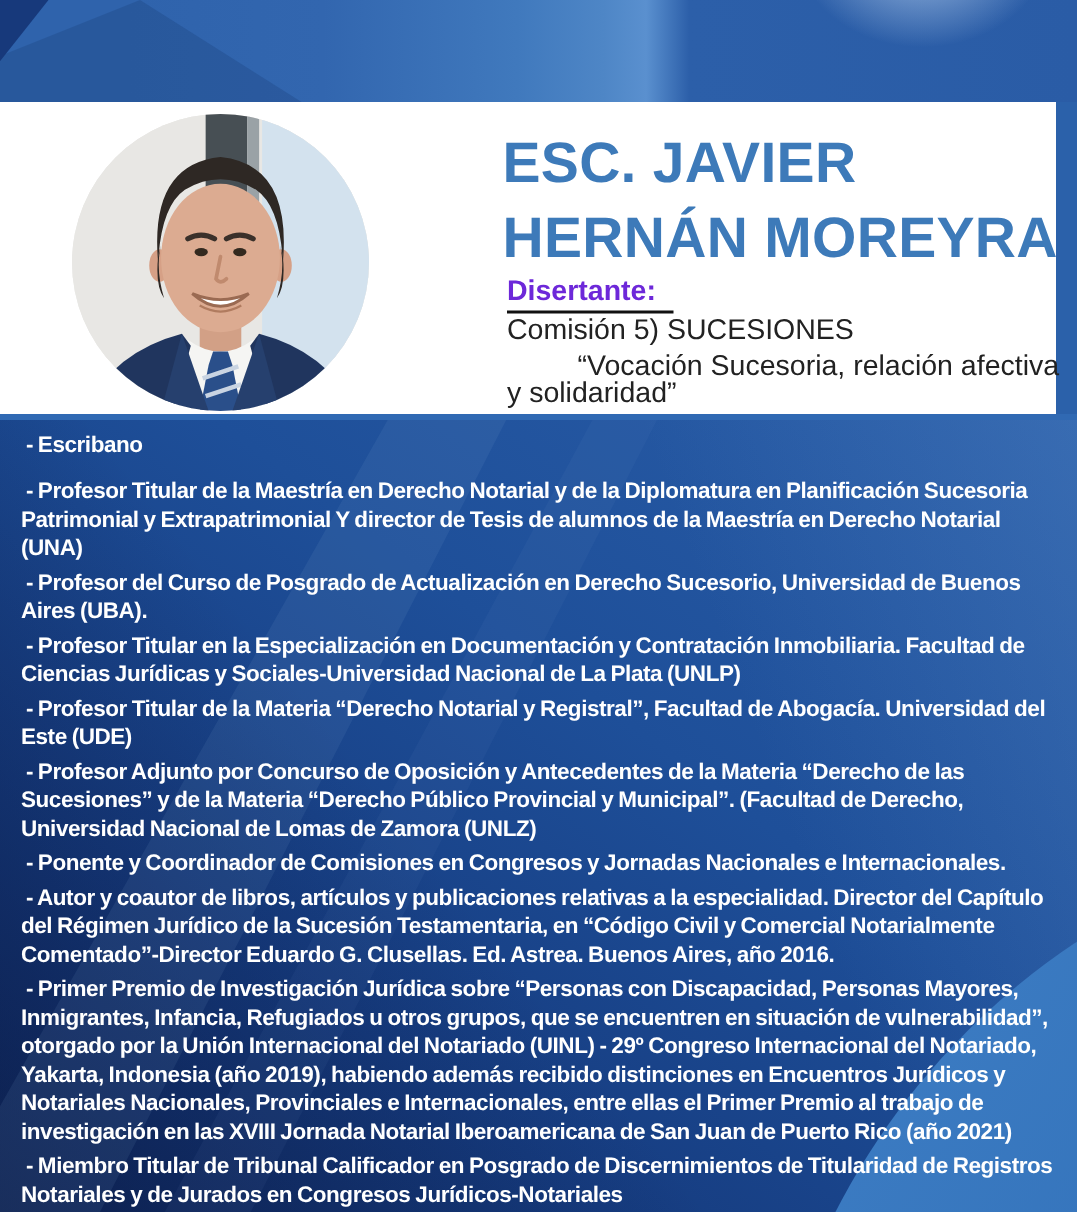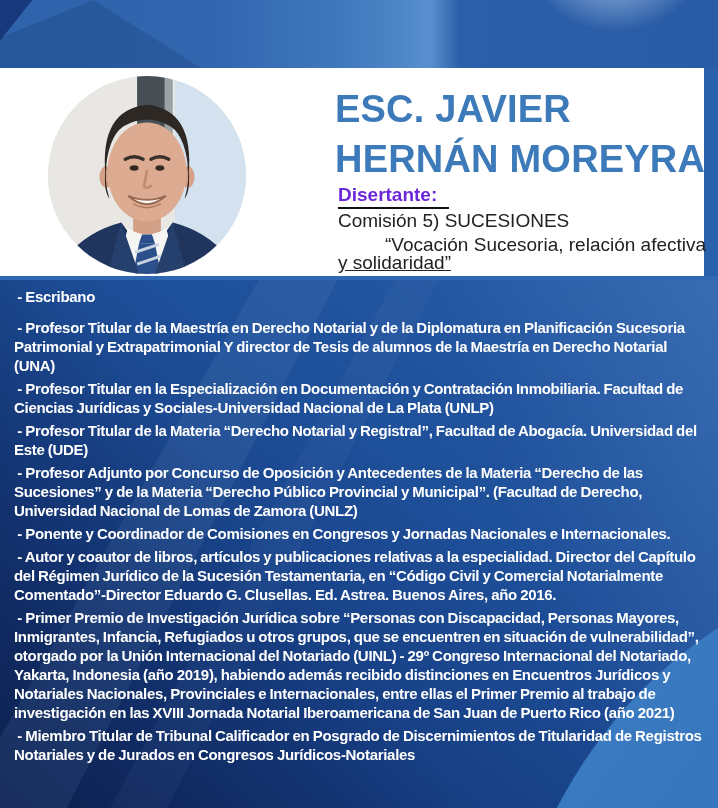--- a/index.html
+++ b/index.html
@@ -24,21 +24,21 @@
   .photo svg{display:block;width:100%;height:100%;}
   .head-text{position:absolute;left:335px;top:20px;width:370px;height:188px;}
   .title-line{position:absolute;left:0;font-size:38px;font-weight:bold;color:#3d7ab9;white-space:nowrap;letter-spacing:0.2px;}
   .t1{top:0;}
   .t2{top:50px;}
   .speaker-label{position:absolute;left:3px;top:96px;font-size:19px;font-weight:bold;color:#6d28d9;
     border-bottom:2px solid #111;padding:0 12px 1px 0;}
   .sub-line{position:absolute;left:3px;font-size:19px;color:#222;white-space:nowrap;}
   .s1{top:122px;text-align:right;}
   .s2{top:146px;margin-left:47px;}
-  .s3{top:164px;text-decoration:underline;}
+  .s3{top:164px;}
   
   .bio{position:absolute;top:276px;left:0;width:718px;height:532px;box-sizing:border-box;
     background:linear-gradient(to left bottom,#2a5ea9 0%,#1e4f99 40%,#163c80 72%,#112c64 100%);
     border-top:4px solid #3069b3;
     padding:7px 12px 0 14px;overflow:hidden;}
   .bio-dark{position:absolute;left:0;top:0;width:718px;height:532px;
     background:linear-gradient(52deg,rgba(9,22,62,0.55) 0%,rgba(9,22,62,0) 42%);}
   .bio-streak1{position:absolute;left:0;top:0;width:718px;height:532px;
     clip-path:polygon(36% 0,47% 0,9% 100%,0 100%,0 86%);
     background:rgba(140,175,220,0.10);}
@@ -118,20 +118,21 @@
   </div>
 
   <div class="bio">
     <div class="bio-dark"></div>
     <div class="bio-streak1"></div>
     <div class="bio-streak2"></div>
     <div class="bio-topright"></div>
     <div class="bio-curve"></div>
     <p class="bio-item first"> - Escribano</p>
     <p class="bio-item"> - Profesor Titular de la Maestría en Derecho Notarial y de la Diplomatura en Planificación Sucesoria Patrimonial y Extrapatrimonial Y director de Tesis de alumnos de la Maestría en Derecho Notarial (UNA)</p>
+    <p class="bio-item"> - Profesor del Curso de Posgrado de Actualización en Derecho Sucesorio, Universidad de Buenos Aires (UBA).</p>
     <p class="bio-item"> - Profesor Titular en la Especialización en Documentación y Contratación Inmobiliaria. Facultad de Ciencias Jurídicas y Sociales-Universidad Nacional de La Plata (UNLP)</p>
     <p class="bio-item"> - Profesor Titular de la Materia “Derecho Notarial y Registral”, Facultad de Abogacía. Universidad del Este (UDE)</p>
     <p class="bio-item"> - Profesor Adjunto por Concurso de Oposición y Antecedentes de la Materia “Derecho de las Sucesiones” y de la Materia “Derecho Público Provincial y Municipal”. (Facultad de Derecho, Universidad Nacional de Lomas de Zamora (UNLZ)</p>
     <p class="bio-item"> - Ponente y Coordinador de Comisiones en Congresos y Jornadas Nacionales e Internacionales.</p>
     <p class="bio-item"> - Autor y coautor de libros, artículos y publicaciones relativas a la especialidad. Director del Capítulo del Régimen Jurídico de la Sucesión Testamentaria, en “Código Civil y Comercial Notarialmente Comentado”-Director Eduardo G. Clusellas. Ed. Astrea. Buenos Aires, año 2016.</p>
     <p class="bio-item"> - Primer Premio de Investigación Jurídica sobre “Personas con Discapacidad, Personas Mayores, Inmigrantes, Infancia, Refugiados u otros grupos, que se encuentren en situación de vulnerabilidad”, otorgado por la Unión Internacional del Notariado (UINL) - 29º Congreso Internacional del Notariado, Yakarta, Indonesia (año 2019), habiendo además recibido distinciones en Encuentros Jurídicos y Notariales Nacionales, Provinciales e Internacionales, entre ellas el Primer Premio al trabajo de investigación en las XVIII Jornada Notarial Iberoamericana de San Juan de Puerto Rico (año 2021)</p>
     <p class="bio-item"> - Miembro Titular de Tribunal Calificador en Posgrado de Discernimientos de Titularidad de Registros Notariales y de Jurados en Congresos Jurídicos-Notariales</p>
   </div>
 
 </div>

